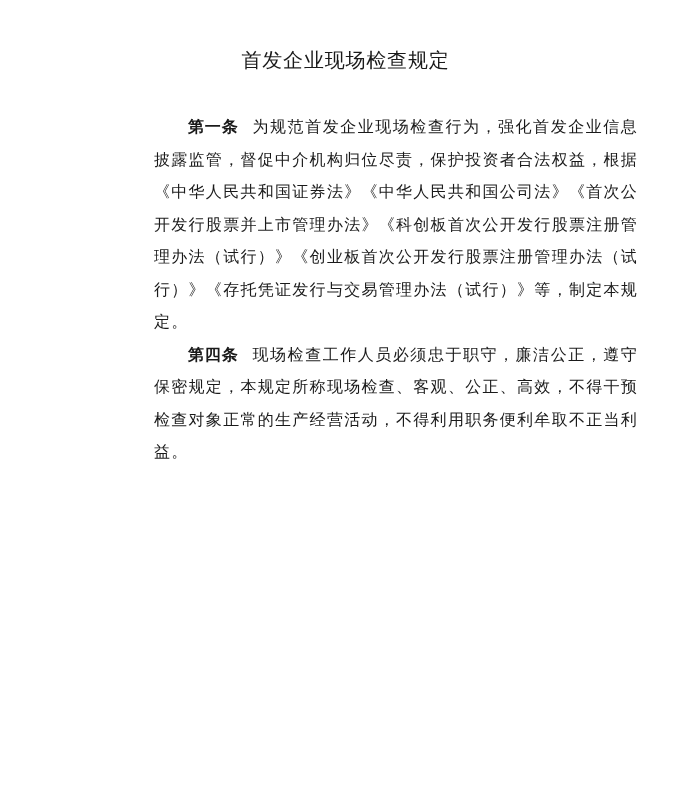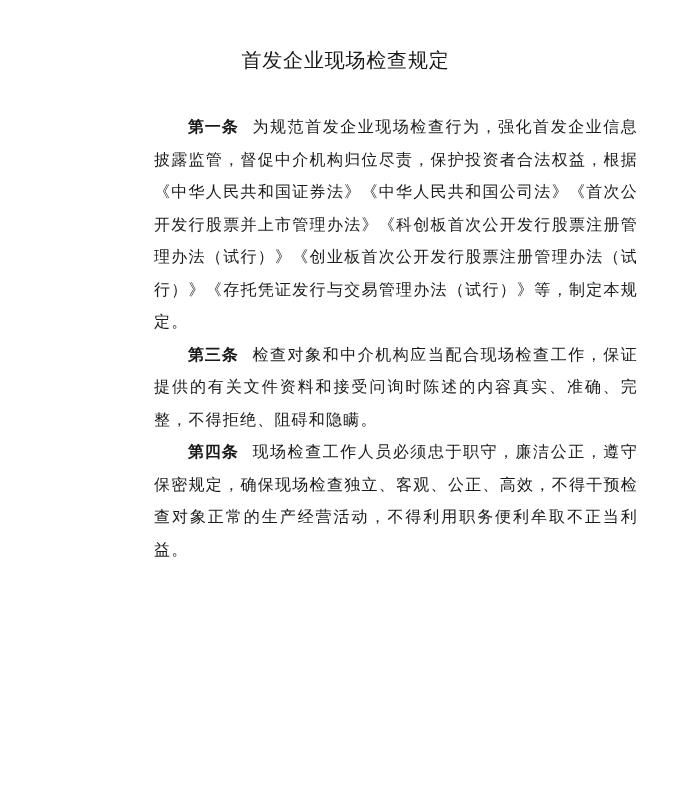--- a/index.html
+++ b/index.html
@@ -59,18 +59,17 @@
 </head>
 <body>
 
 <div class="page">
   <h1 class="title">首发企业现场检查规定</h1>
 
   <div class="body">
     <p class="article"><span class="article-no">第一条</span><span>为规范首发企业现场检查行为，强化首发企业信息披露监管，督促中介机构归位尽责，保护投资者合法权益，根据《中华人民共和国证券法》《中华人民共和国公司法》《首次公开发行股票并上市管理办法》《科创板首次公开发行股票注册管理办法（试行）》《创业板首次公开发行股票注册管理办法（试行）》《存托凭证发行与交易管理办法（试行）》等，制定本规定。</span></p>
 
 
-    <p class="article"><span class="article-no">第三条</span><span>检查对象和中介机构应当配合现场检查工作，保证提供的有关文件资料和接受问询时陈述的内容真实、准确、完整，不得拒绝、阻碍和隐瞒。</span></p>
 
-    <p class="article"><span class="article-no">第四条</span><span>现场检查工作人员必须忠于职守，廉洁公正，遵守保密规定，确保现场检查独立、客观、公正、高效，不得干预检查对象正常的生产经营活动，不得利用职务便利牟取不正当利益。</span></p>
+    <p class="article"><span class="article-no">第四条</span><span>现场检查工作人员必须忠于职守，廉洁公正，遵守保密规定，本规定所称现场检查、客观、公正、高效，不得干预检查对象正常的生产经营活动，不得利用职务便利牟取不正当利益。</span></p>
 
   </div>
 </div>
 
 </body></html>

